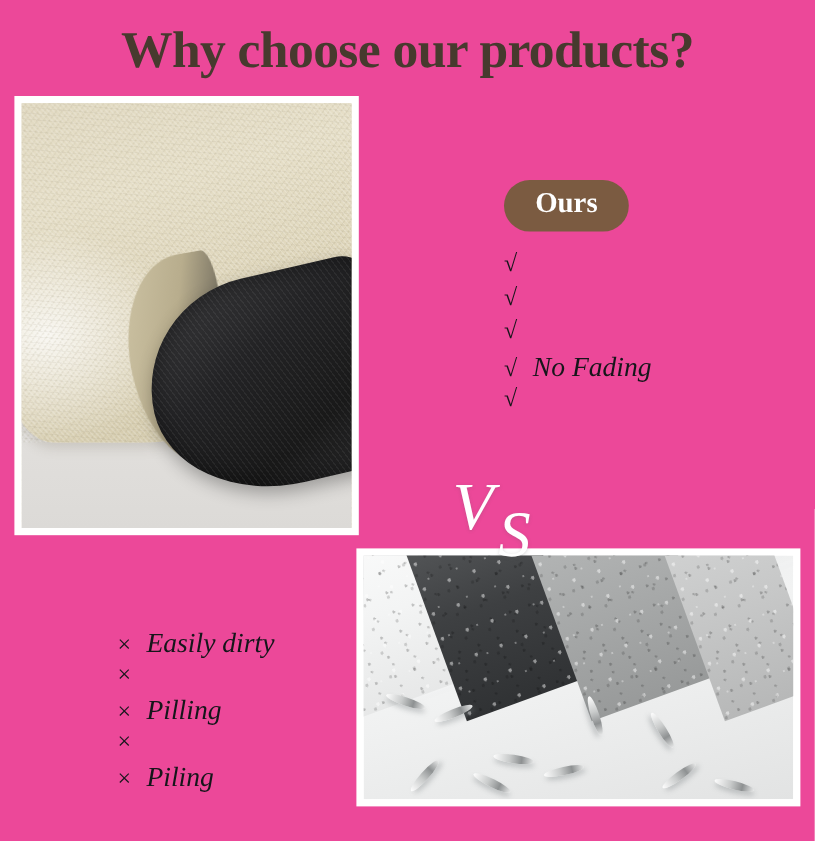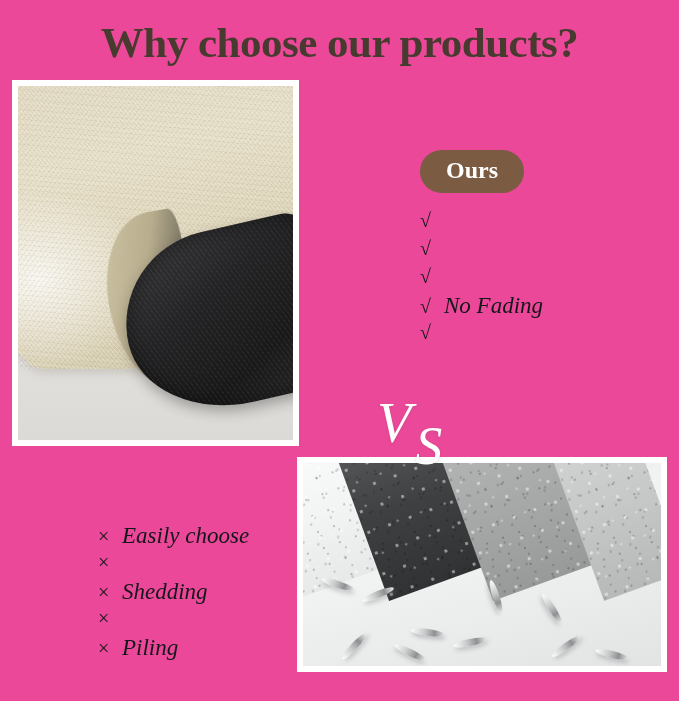--- a/index.html
+++ b/index.html
@@ -311,28 +311,28 @@
         <span>No Fading</span>
       </li>
     <li>
         <span class="feature-mark">√</span>
       </li>
   </ul>
 
   <ul class="feature-list" id="others-list">
     <li>
         <span class="feature-mark">×</span>
-        <span>Easily choose</span>
-      </li>
-    <li>
-        <span class="feature-mark">×</span>
-      </li>
-    <li>
-        <span class="feature-mark">×</span>
-        <span>Shedding</span>
+        <span>Easily dirty</span>
+      </li>
+    <li>
+        <span class="feature-mark">×</span>
+      </li>
+    <li>
+        <span class="feature-mark">×</span>
+        <span>Pilling</span>
       </li>
     <li>
         <span class="feature-mark">×</span>
       </li>
     <li>
         <span class="feature-mark">×</span>
         <span>Piling</span>
       </li>
   </ul>
 

